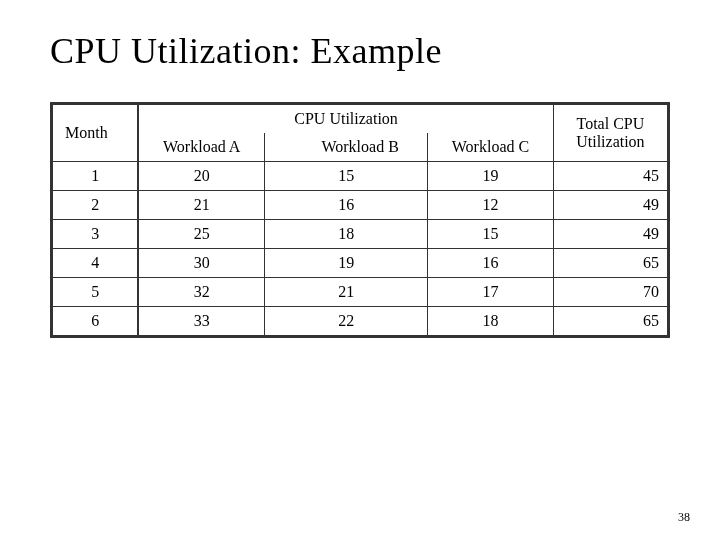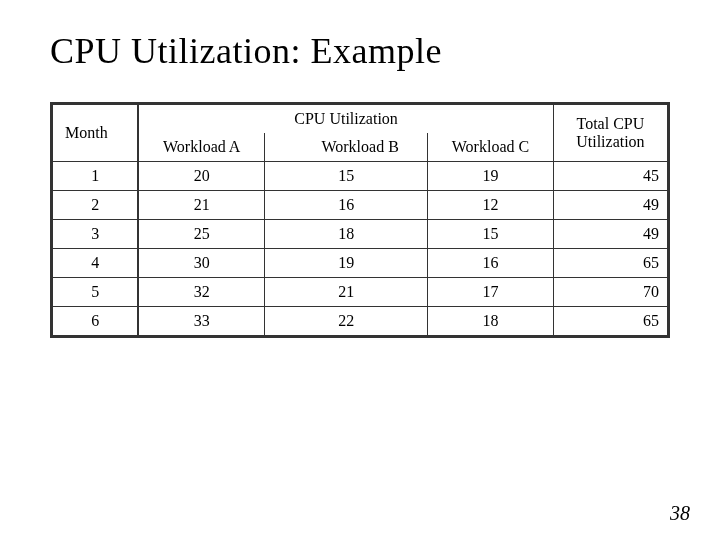--- a/index.html
+++ b/index.html
@@ -66,22 +66,21 @@
       border-right: 2px solid #333;
     }
     .total-cell {
       font-weight: normal;
       text-align: right;
     }
     .page-number {
       position: absolute;
       bottom: 15px;
       right: 30px;
-      font-size: 20px;
-      font-style: italic;
+      font-size: 12px;
     }
     .top-border { border-top: 3px solid #333 !important; }
     .bottom-border { border-bottom: 3px solid #333 !important; }
     .left-border { border-left: 3px solid #333 !important; }
     .right-border { border-right: 3px solid #333 !important; }
   </style>
 </head>
 <body>
 
 <div class="page">

